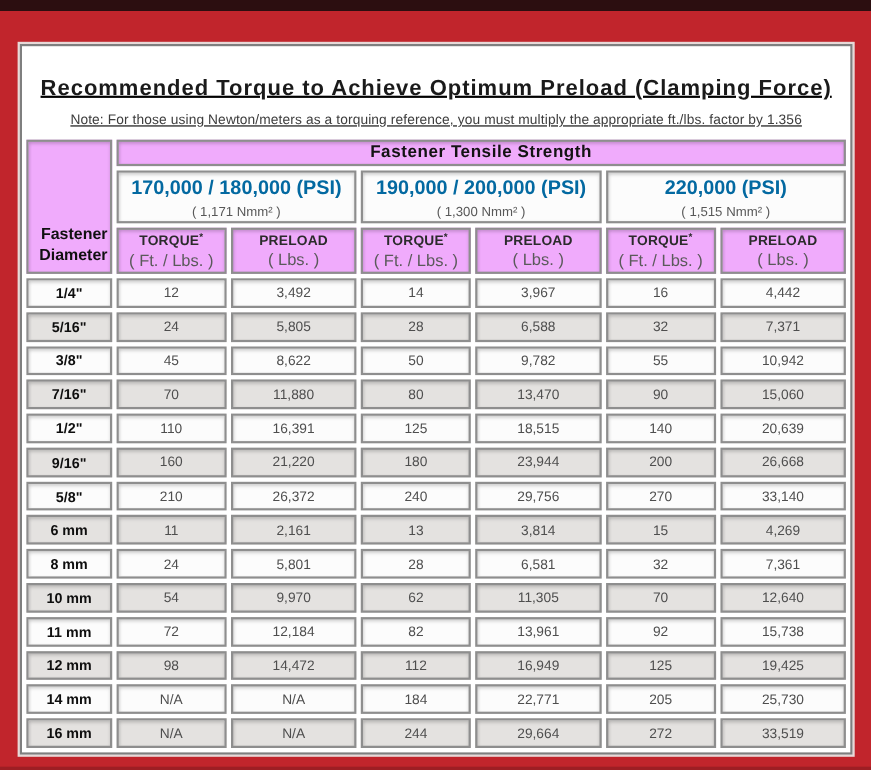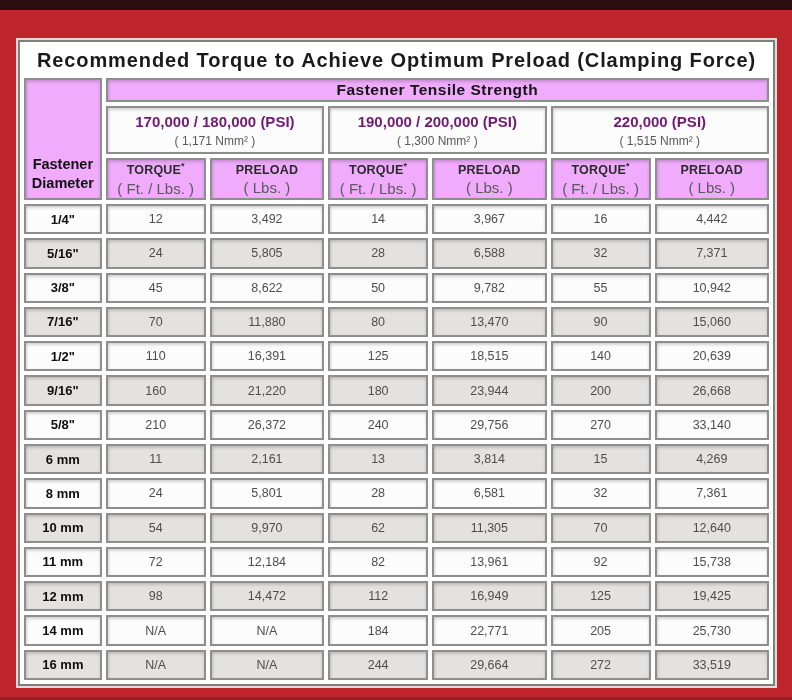--- a/index.html
+++ b/index.html
@@ -19,21 +19,21 @@
     background:#9d1e24;
   }
   .panel{
     position:absolute;left:18px;right:17px;top:40px;bottom:14px;
     background:#ffffff;
     border:2px solid #7f7f7f;
     box-shadow:0 0 0 2px #e8d9d8;
     display:flex;flex-direction:column;
     overflow:hidden;
   }
-  .title-block{text-align:center;padding-top:4px;}
+  .title-block{text-align:center;padding-top:24px;text-decoration:underline;}
   .title-line{
     font-size:20px;font-weight:bold;color:#1a1a1a;
     letter-spacing:0.9px;line-height:1.4;
   }
   .title-line sup{font-size:11px;letter-spacing:0;}
   .note{
     text-align:center;font-size:12.5px;color:#3d3d3d;
     margin-top:8px;margin-bottom:7px;letter-spacing:0.1px;
   }
   table{
@@ -50,42 +50,43 @@
     overflow:hidden;
   }
   td.gray{background:#f0abfc;}
   tr.r-group td{height:20px;}
   tr.r-psi td{height:44px;}
   tr.r-sub td{height:38px;}
   tbody tr td{height:22px;}
   .corner{
     vertical-align:bottom;
     font-weight:bold;font-size:14.5px;color:#101010;
-    line-height:1.3;padding-bottom:5px;
+    line-height:1.3;padding-bottom:5px;text-align:right;
   }
   .group-header{font-weight:bold;font-size:15.5px;color:#131313;letter-spacing:0.5px;}
-  .psi-main{font-weight:bold;font-size:15px;color:#701a75;}
+  .psi-main{font-weight:bold;font-size:18px;color:#0369a1;}
   .psi-sub{font-size:12px;color:#585858;margin-top:4px;}
   .subhead-title{font-weight:bold;font-size:12.5px;color:#2b2b2b;letter-spacing:0.2px;}
   .subhead-title sup{font-size:9px;}
   .subhead-unit{font-size:15px;color:#5a5a5a;margin-top:2px;}
   tbody tr:nth-child(even) td{background:#e4e2e0;}
   td.diam{font-weight:bold;font-size:13px;color:#0e0e0e;}
   td.val{font-size:12.5px;color:#4e4e4e;}
 </style>
 </head>
 <body>
 
 <div class="top-bar"></div>
 <div class="bottom-shade"></div>
 
 <div class="panel">
 
   <div class="title-block">
     <div class="title-line">Recommended Torque to Achieve Optimum Preload (Clamping Force)</div>
+    <div class="note">Note: For those using Newton/meters as a torquing reference, you must multiply the appropriate ft./lbs. factor by 1.356</div>
   </div>
 
   <table>
     <colgroup>
       <col style="width:10.8%">
       <col style="width:13.9%">
         <col style="width:15.9%">
       <col style="width:13.9%">
         <col style="width:15.9%">
       <col style="width:13.9%">

